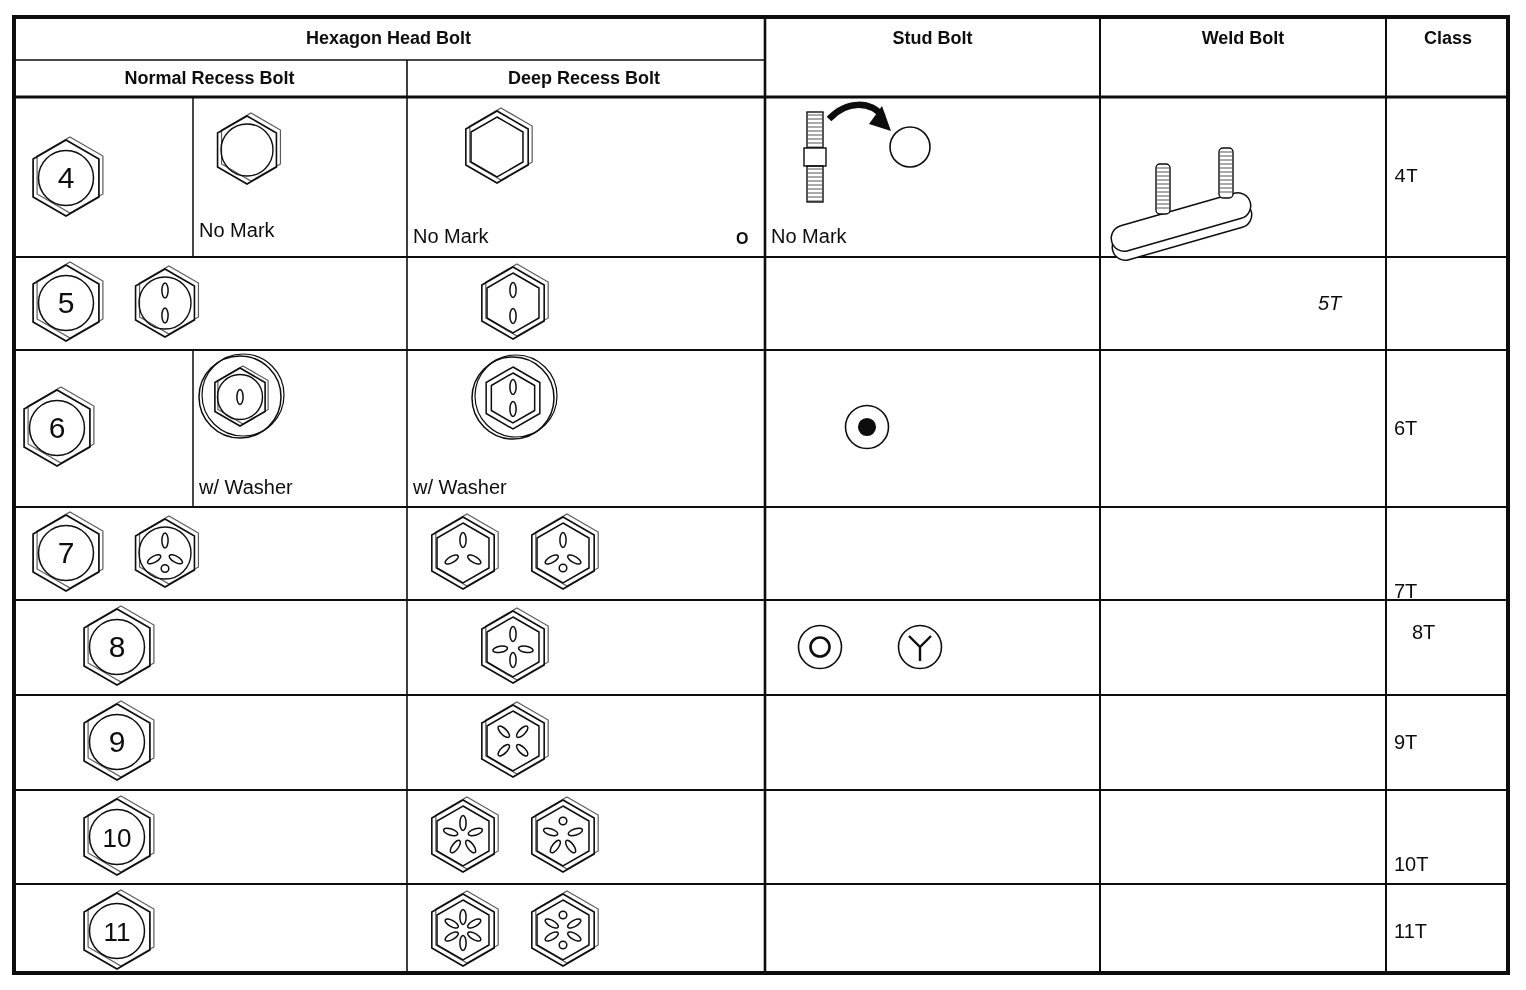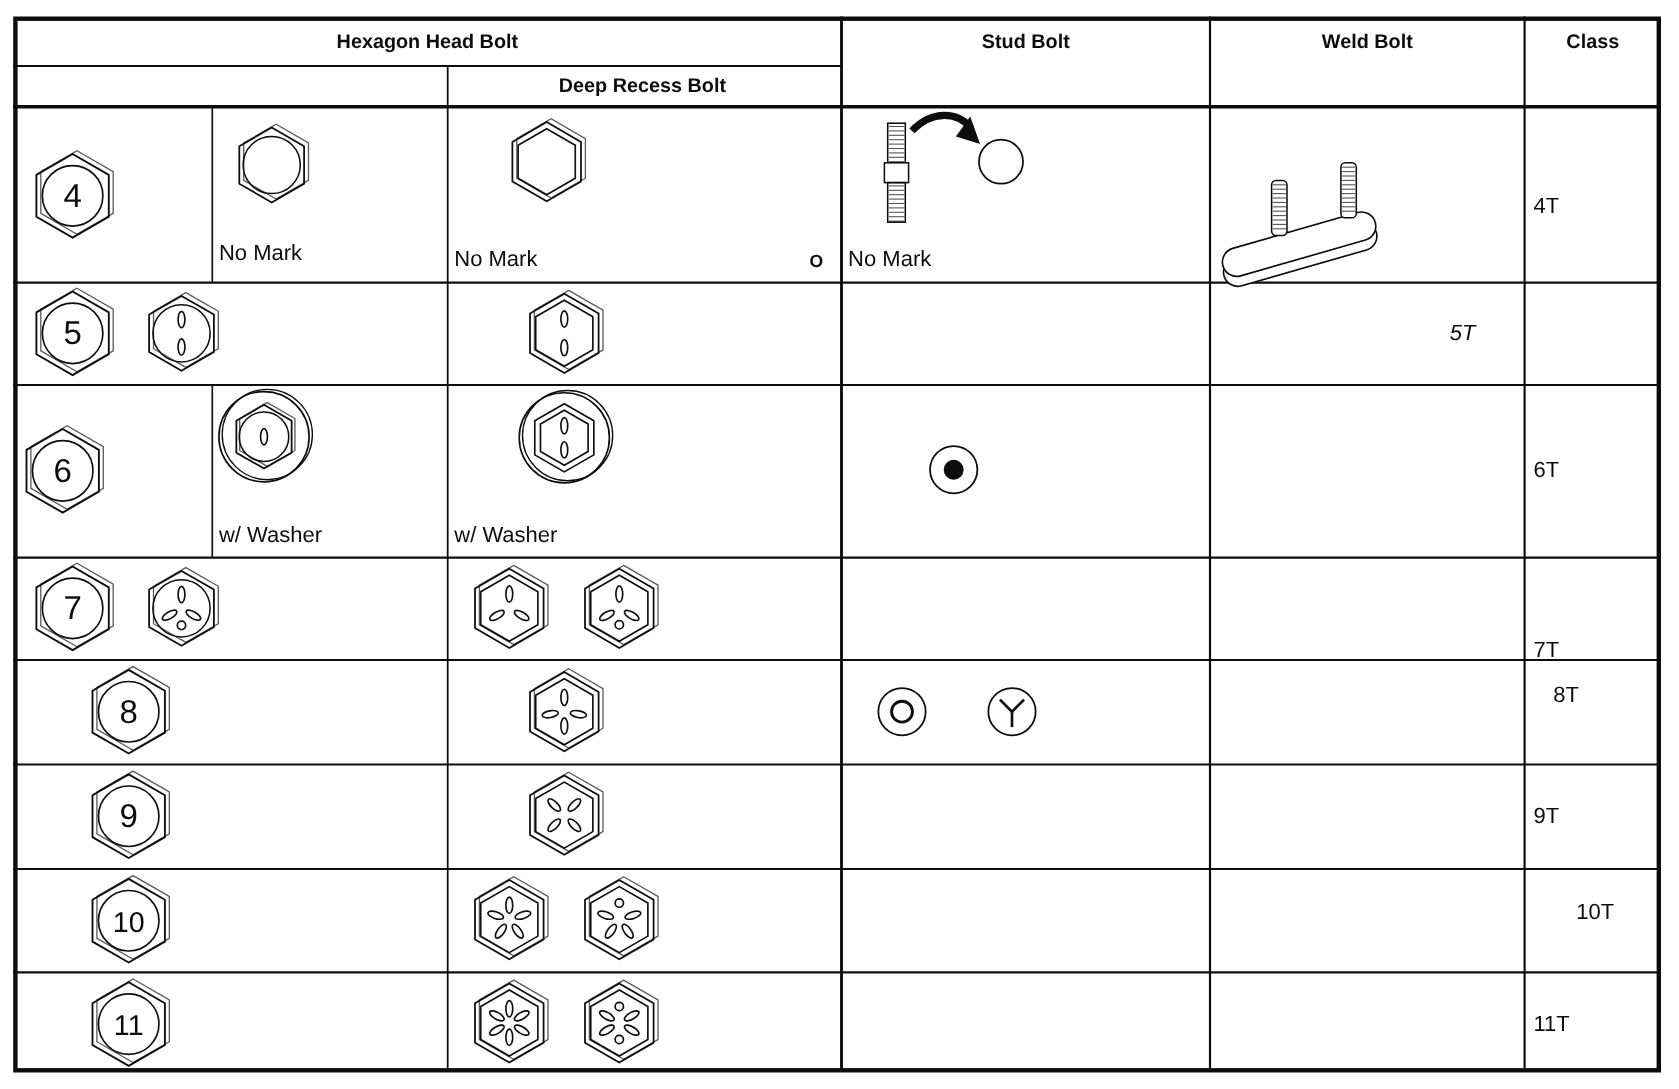--- a/index.html
+++ b/index.html
@@ -272,34 +272,35 @@
         <ellipse rx="3.1" ry="7.4" transform="translate(574.2583302491977 923.5) rotate(60)" fill="none" stroke="#0d0d0d" stroke-width="1.5"></ellipse>
         <ellipse rx="3.1" ry="7.4" transform="translate(574.2583302491977 936.5) rotate(120)" fill="none" stroke="#0d0d0d" stroke-width="1.5"></ellipse>
         <ellipse rx="3.1" ry="7.4" transform="translate(551.7416697508023 936.5) rotate(240)" fill="none" stroke="#0d0d0d" stroke-width="1.5"></ellipse>
         <ellipse rx="3.1" ry="7.4" transform="translate(551.7416697508023 923.5) rotate(300)" fill="none" stroke="#0d0d0d" stroke-width="1.5"></ellipse>
         <circle cx="563" cy="915" r="3.8" fill="none" stroke="#0d0d0d" stroke-width="1.5"></circle>
         <circle cx="563" cy="945" r="3.8" fill="none" stroke="#0d0d0d" stroke-width="1.5"></circle>
       </g>
     </svg>
 
   <div class="hdr" style="left:12px;top:17px;width:753px;height:43px">Hexagon Head Bolt</div>
+  <div class="hdr" style="left:12px;top:60px;width:395px;height:37px">Normal Recess Bolt</div>
   <div class="hdr" style="left:405px;top:60px;width:358px;height:37px">Deep Recess Bolt</div>
   <div class="hdr" style="left:765px;top:17px;width:335px;height:43px">Stud Bolt</div>
   <div class="hdr" style="left:1100px;top:17px;width:286px;height:43px">Weld Bolt</div>
   <div class="hdr" style="left:1386px;top:17px;width:124px;height:43px">Class</div>
 
   <div id="annotations">
       <div class="lbl" style="left: 199px; top: 218px;">No Mark</div>
       <div class="lbl" style="left: 413px; top: 224px;">No Mark</div>
       <div class="lbl bold" style="left: 736px; top: 227px; font-size: 16px;">O</div>
       <div class="lbl" style="left: 771px; top: 224px;">No Mark</div>
-      <div class="cls" style="left: 1394px; top: 176px; width: 80px;">4T</div>
+      <div class="cls" style="left: 1394px; top: 165px; width: 80px; font-family: Liberation Mono, monospace;">4T</div>
       <div class="cls" style="left: 1318px; top: 291px; width: 80px; font-style: italic;">5T</div>
       <div class="lbl" style="left: 199px; top: 475px;">w/ Washer</div>
       <div class="lbl" style="left: 413px; top: 475px;">w/ Washer</div>
       <div class="cls" style="left: 1394px; top: 416px; width: 80px;">6T</div>
       <div class="cls" style="left: 1394px; top: 541px; width: 80px; margin-top: 38px;">7T</div>
       <div class="cls" style="left: 1394px; top: 620px; width: 80px; margin-left: 18px;">8T</div>
       <div class="cls" style="left: 1394px; top: 730px; width: 80px;">9T</div>
-      <div class="cls" style="left: 1394px; top: 817px; width: 80px; margin-left: 39px;">10T</div>
+      <div class="cls" style="left: 1394px; top: 852px; width: 80px;">10T</div>
       <div class="cls" style="left: 1394px; top: 919px; width: 80px;">11T</div>
     </div>
 </div>
 
 </body></html>

